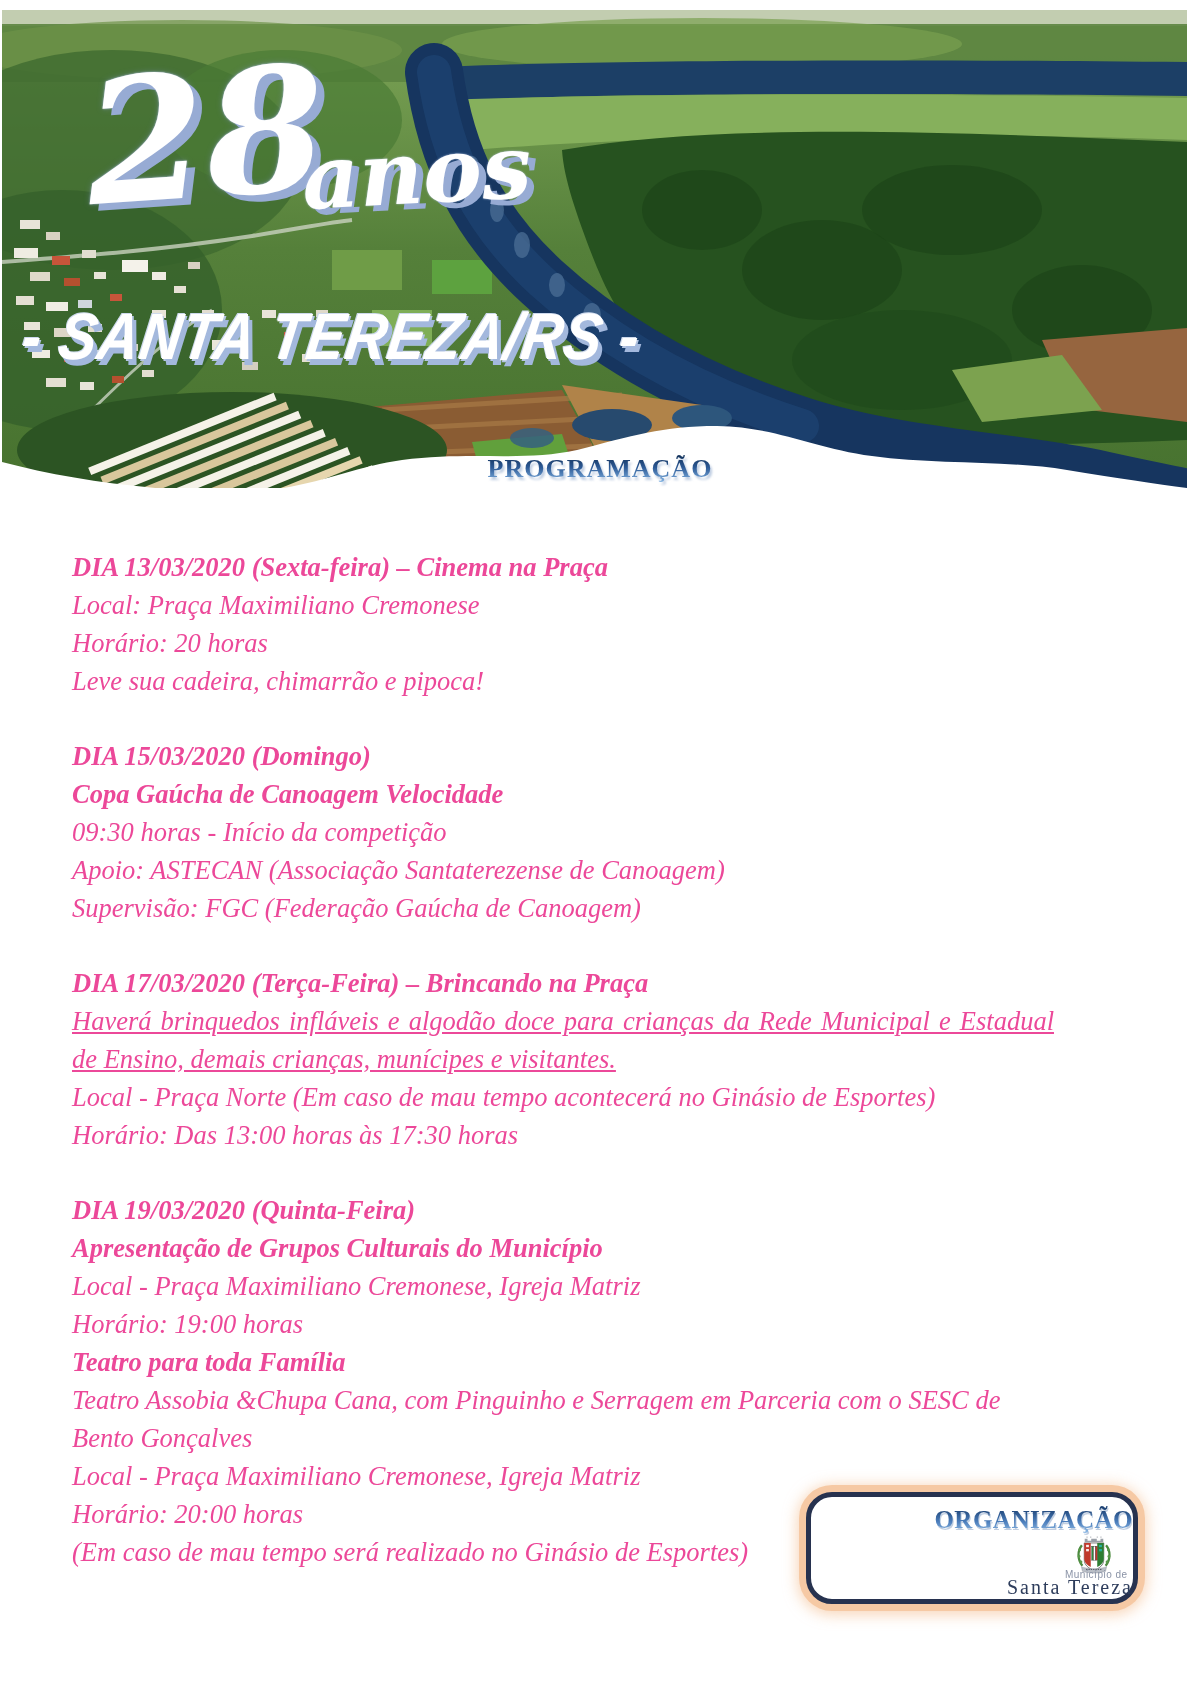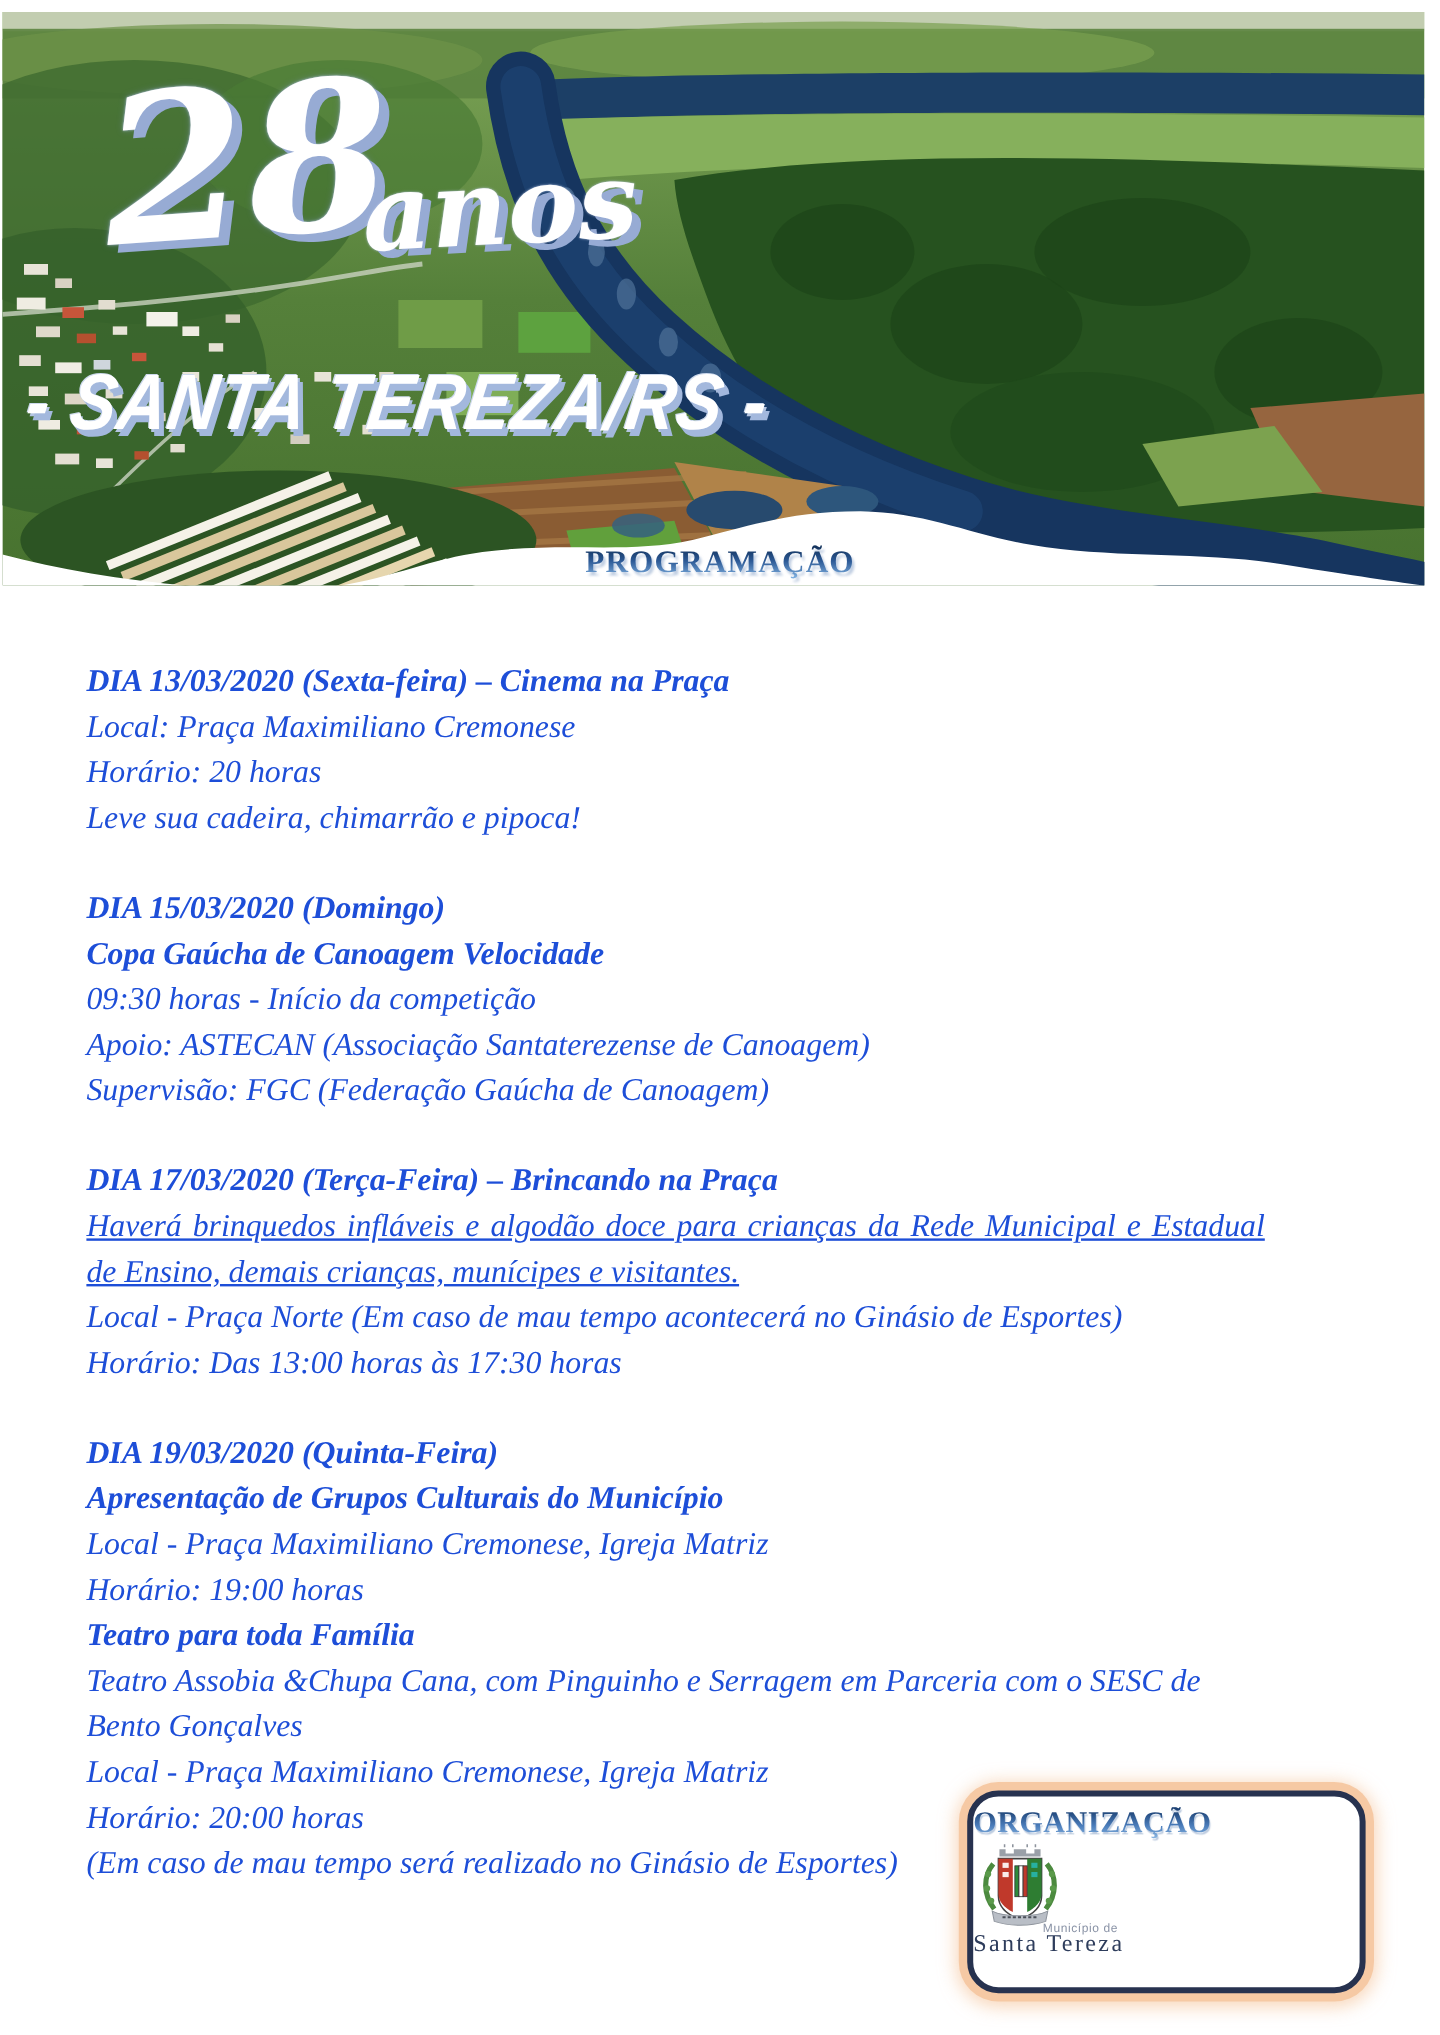--- a/index.html
+++ b/index.html
@@ -26,31 +26,31 @@
 
   
   .title{position:absolute;top:454px;left:0;width:1200px;margin:0;text-align:center;
      font-family:"Liberation Serif",serif;font-weight:bold;font-size:26px;letter-spacing:1px;
      background:linear-gradient(180deg,#14345e 8%,#2d5a96 45%,#7fb0e0 92%);
      -webkit-background-clip:text;background-clip:text;color:transparent;
      filter:drop-shadow(2px 3px 1px rgba(141,166,203,.55));}
 
   
   .content{position:absolute;left:72px;top:548px;width:982px;
-     font-style:italic;color:#1d4ed8;}
+     font-style:italic;color:#ec4899;}
   .event-block{margin:0 0 37px 0;}
   .line{margin:0;font-size:26.5px;line-height:38px;}
   .line.bold{font-weight:bold;}
   .line.justify{text-align:justify;text-decoration:underline;}
 
   
-  .org-box{position:absolute;left:806px;top:1492px;width:332px;height:169px;
+  .org-box{position:absolute;left:806px;top:1492px;width:332px;height:112px;
      background:#fff;border:5px solid #27324f;border-radius:26px;box-sizing:border-box;
      box-shadow:0 0 0 7px #f6c9a4, 0 2px 14px 9px rgba(244,193,150,.65);
-     display:flex;flex-direction:column;align-items:flex-start;}
+     display:flex;flex-direction:column;align-items:flex-end;}
   .org-title{margin-top:9px;font-family:"Liberation Serif",serif;font-weight:bold;
      font-size:25px;letter-spacing:.5px;
      background:linear-gradient(180deg,#1d4274 10%,#4a7cba 55%,#8db9e4 95%);
      -webkit-background-clip:text;background-clip:text;color:transparent;
      filter:drop-shadow(1px 2px 0 rgba(150,173,205,.6));}
   .org-crest{margin-top:2px;}
   .org-logo{position:relative;margin-top:1px;height:36px;}
   .muni-small{position:absolute;top:-7px;left:58px;font-family:"Liberation Sans",sans-serif;
      font-size:10px;color:#8a93a6;letter-spacing:.5px;}
   .muni-name{font-family:"Liberation Serif",serif;font-size:20px;color:#2e3d5c;

